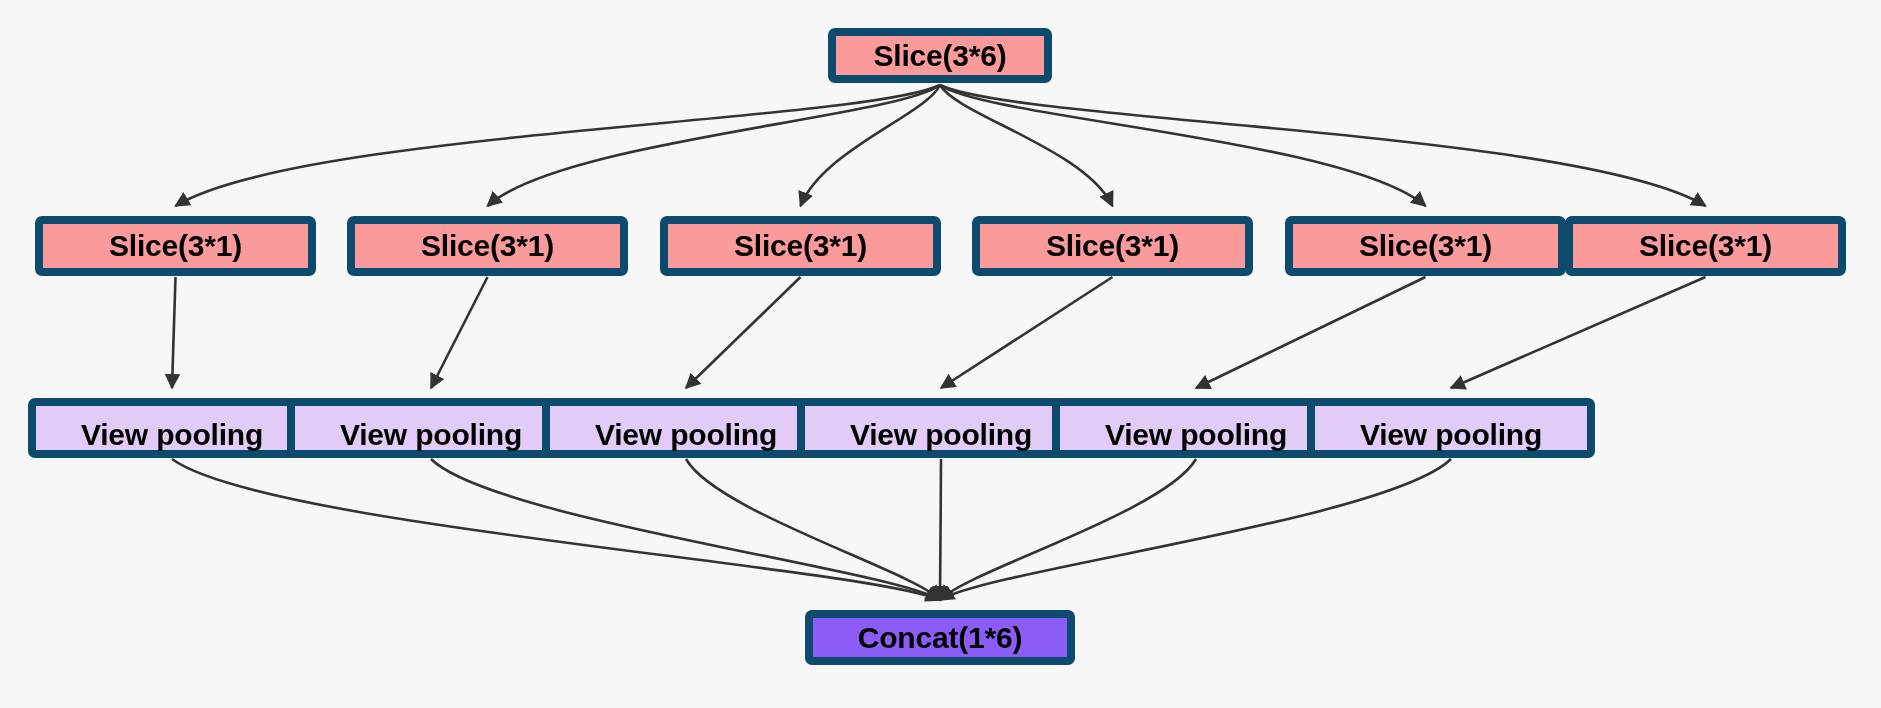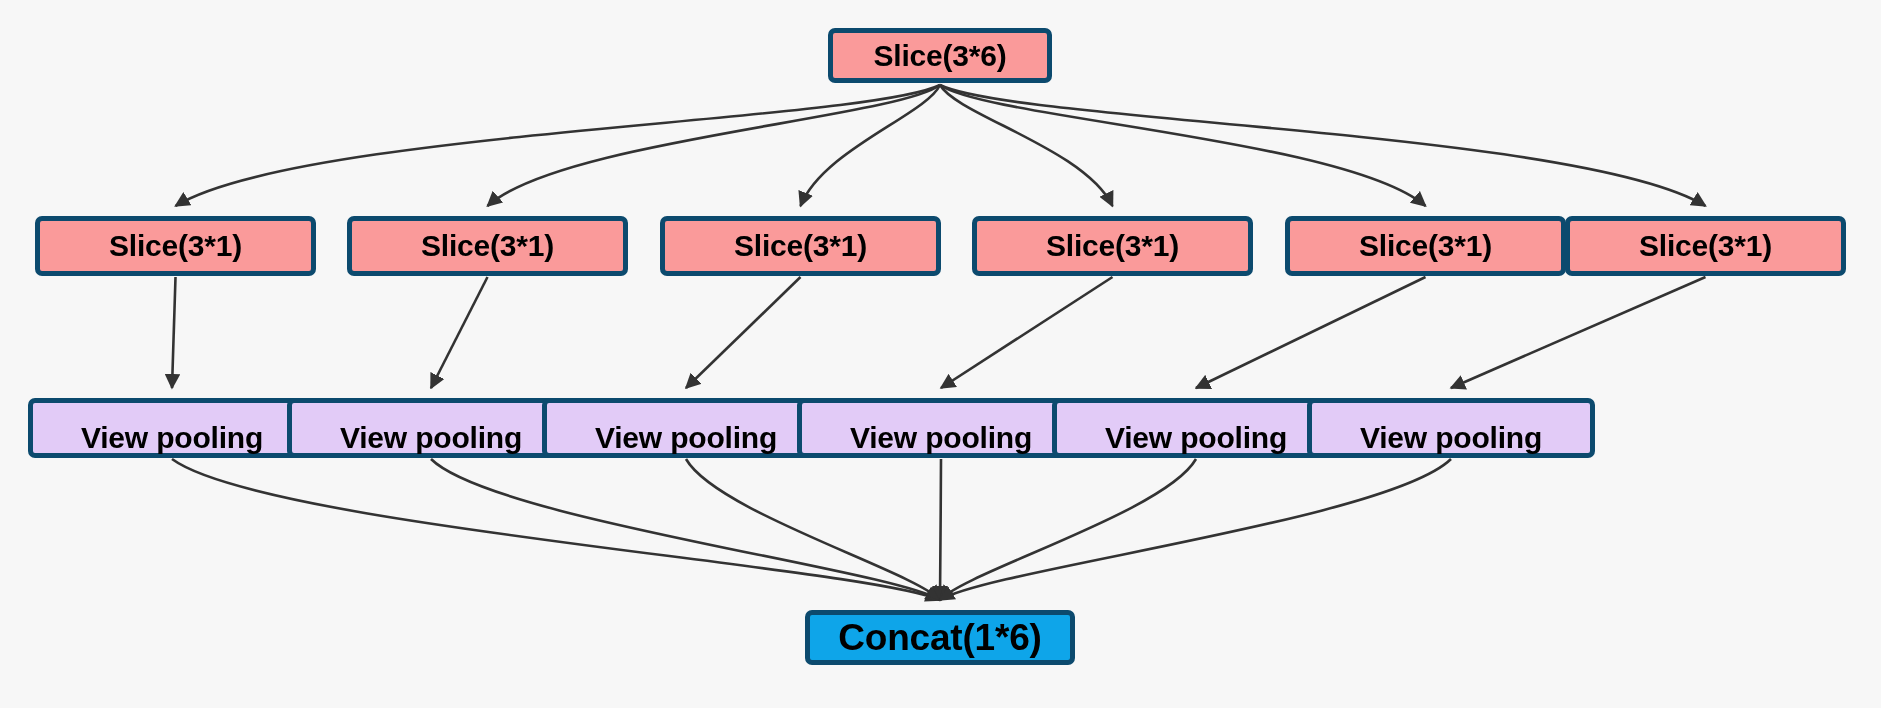--- a/index.html
+++ b/index.html
@@ -24,21 +24,21 @@
     position: absolute;
     left: 0;
     top: 0;
     width: 1881px;
     height: 708px;
     pointer-events: none;
   }
   .node {
     position: absolute;
     box-sizing: border-box;
-    border: 5px solid #0c4a6e;
+    border: 8px solid #0c4a6e;
     border-radius: 7px;
     display: flex;
     align-items: center;
     justify-content: center;
     font-weight: bold;
     color: #000000;
     white-space: nowrap;
     letter-spacing: -0.2px;
   }
   .node-pink {
@@ -125,17 +125,17 @@
   <div class="node node-purple" id="node-pool-3" style="left: 797px; top: 398px; width: 288px; height: 60px; font-size: 30px; background: rgb(226, 203, 247);">
     <span class="node-label">View pooling</span>
   </div>
   <div class="node node-purple" id="node-pool-4" style="left: 1052px; top: 398px; width: 288px; height: 60px; font-size: 30px; background: rgb(226, 203, 247);">
     <span class="node-label">View pooling</span>
   </div>
   <div class="node node-purple" id="node-pool-5" style="left: 1307px; top: 398px; width: 288px; height: 60px; font-size: 30px; background: rgb(226, 203, 247);">
     <span class="node-label">View pooling</span>
   </div>
 
-  <div class="node node-pink" id="node-sink" style="left: 805px; top: 610px; width: 270px; height: 55px; font-size: 37px; background: #0ea5e9;">
+  <div class="node node-pink" id="node-sink" style="left: 805px; top: 610px; width: 270px; height: 55px; font-size: 30px; background: #8b5cf6;">
     <span class="node-label">Concat(1*6)</span>
   </div>
 
 </div>
 
 </body></html>

